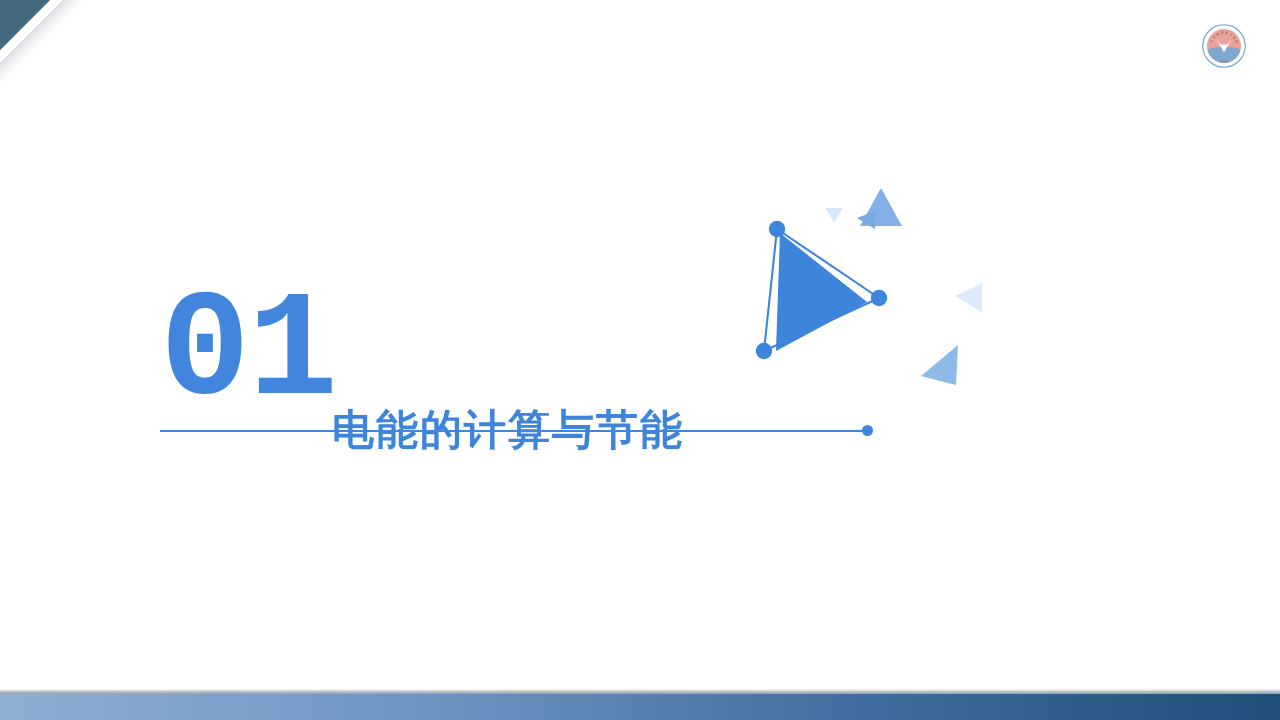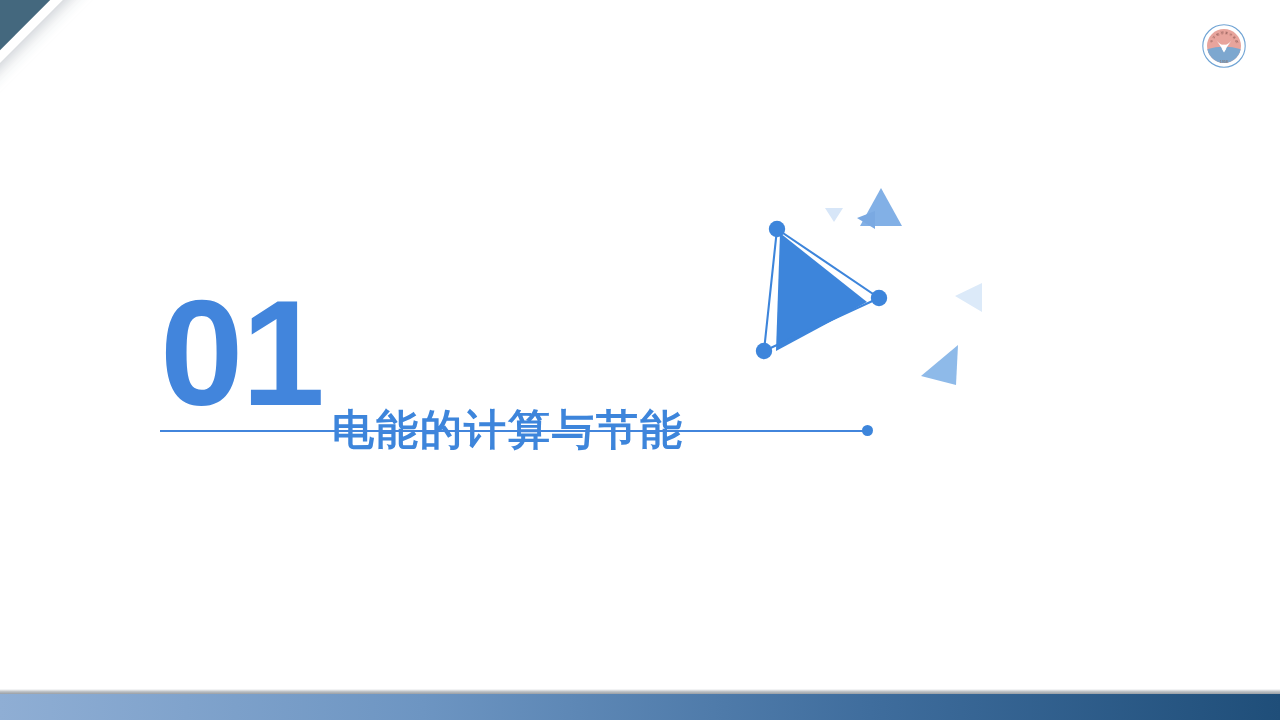--- a/index.html
+++ b/index.html
@@ -68,21 +68,21 @@
   
   .number {
     position: absolute;
     left: 160px;
     top: 278px;
     font-size: 150px;
     line-height: 1;
     font-weight: 700;
     color: #4285dc;
     letter-spacing: -2px;
-    font-family: Liberation Sans, sans-serif;
+    font-family: Liberation Mono, monospace;
   }
   .subtitle {
     position: absolute;
     left: 332px;
     top: 372px;
     font-size: 42px;
     line-height: 1;
     font-weight: 700;
     color: #3d85db;
     letter-spacing: 2px;

